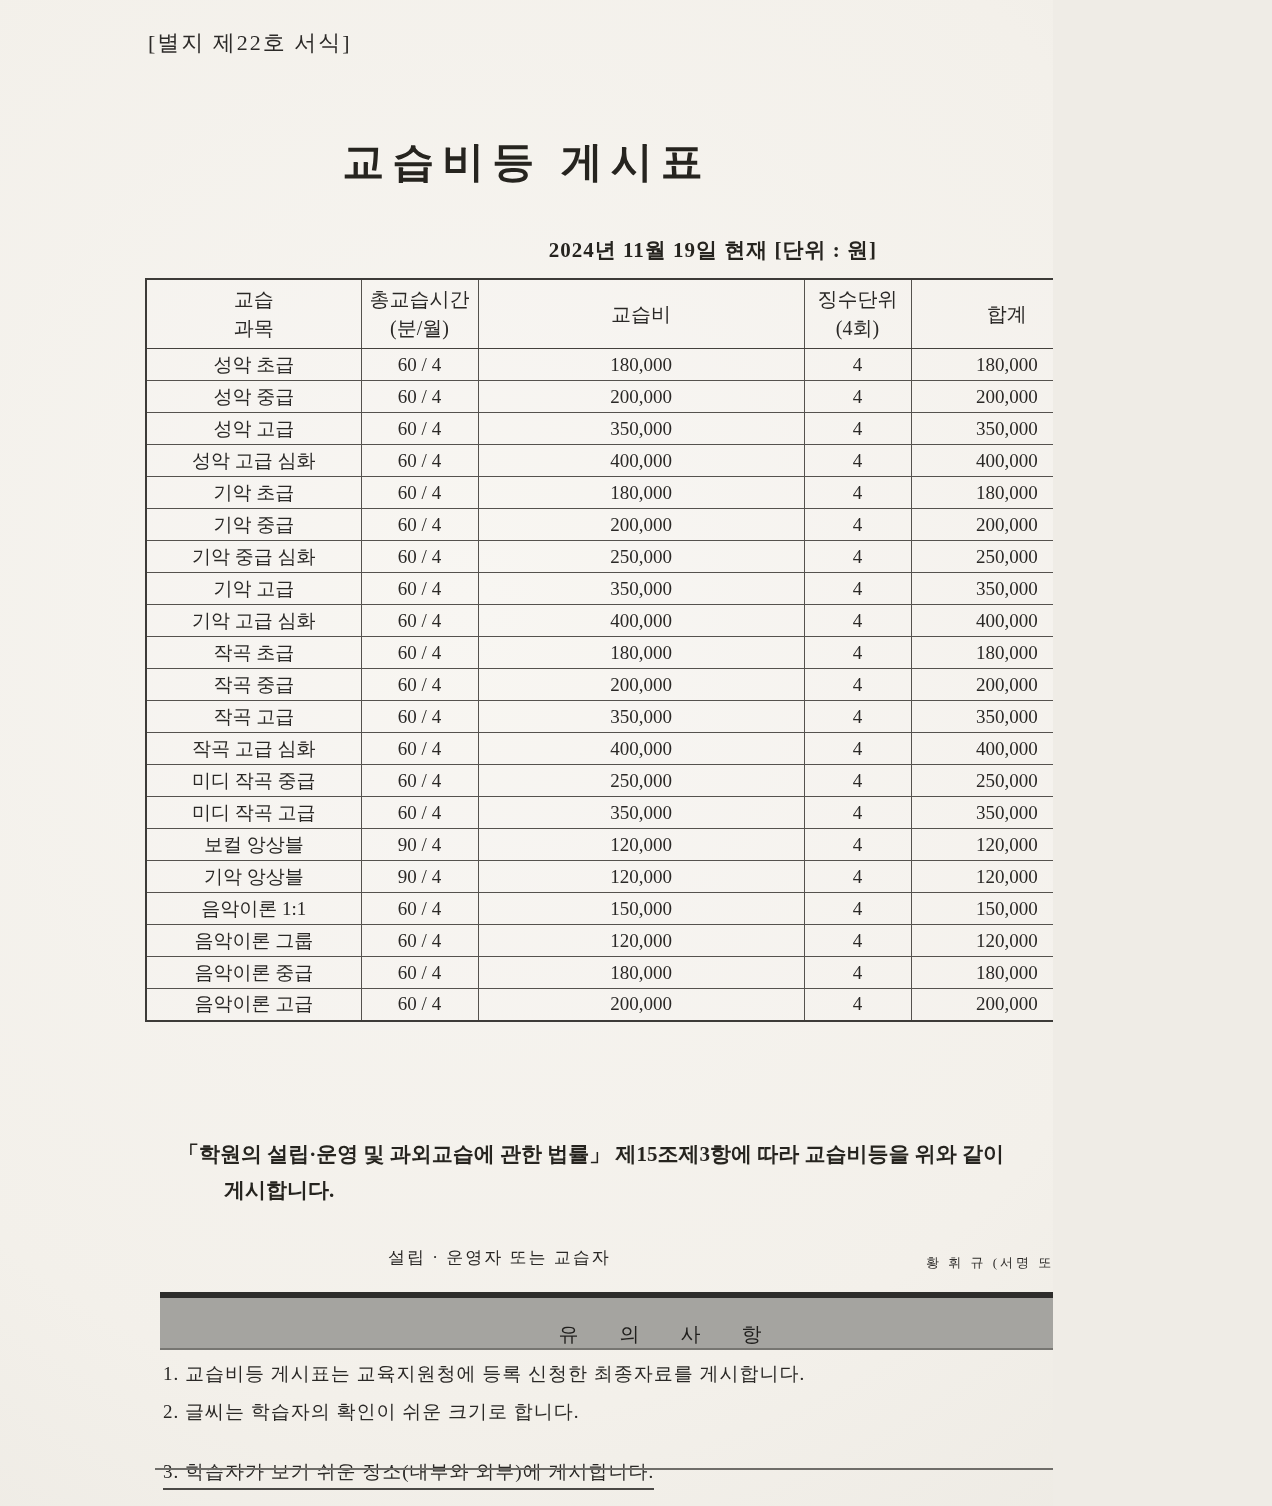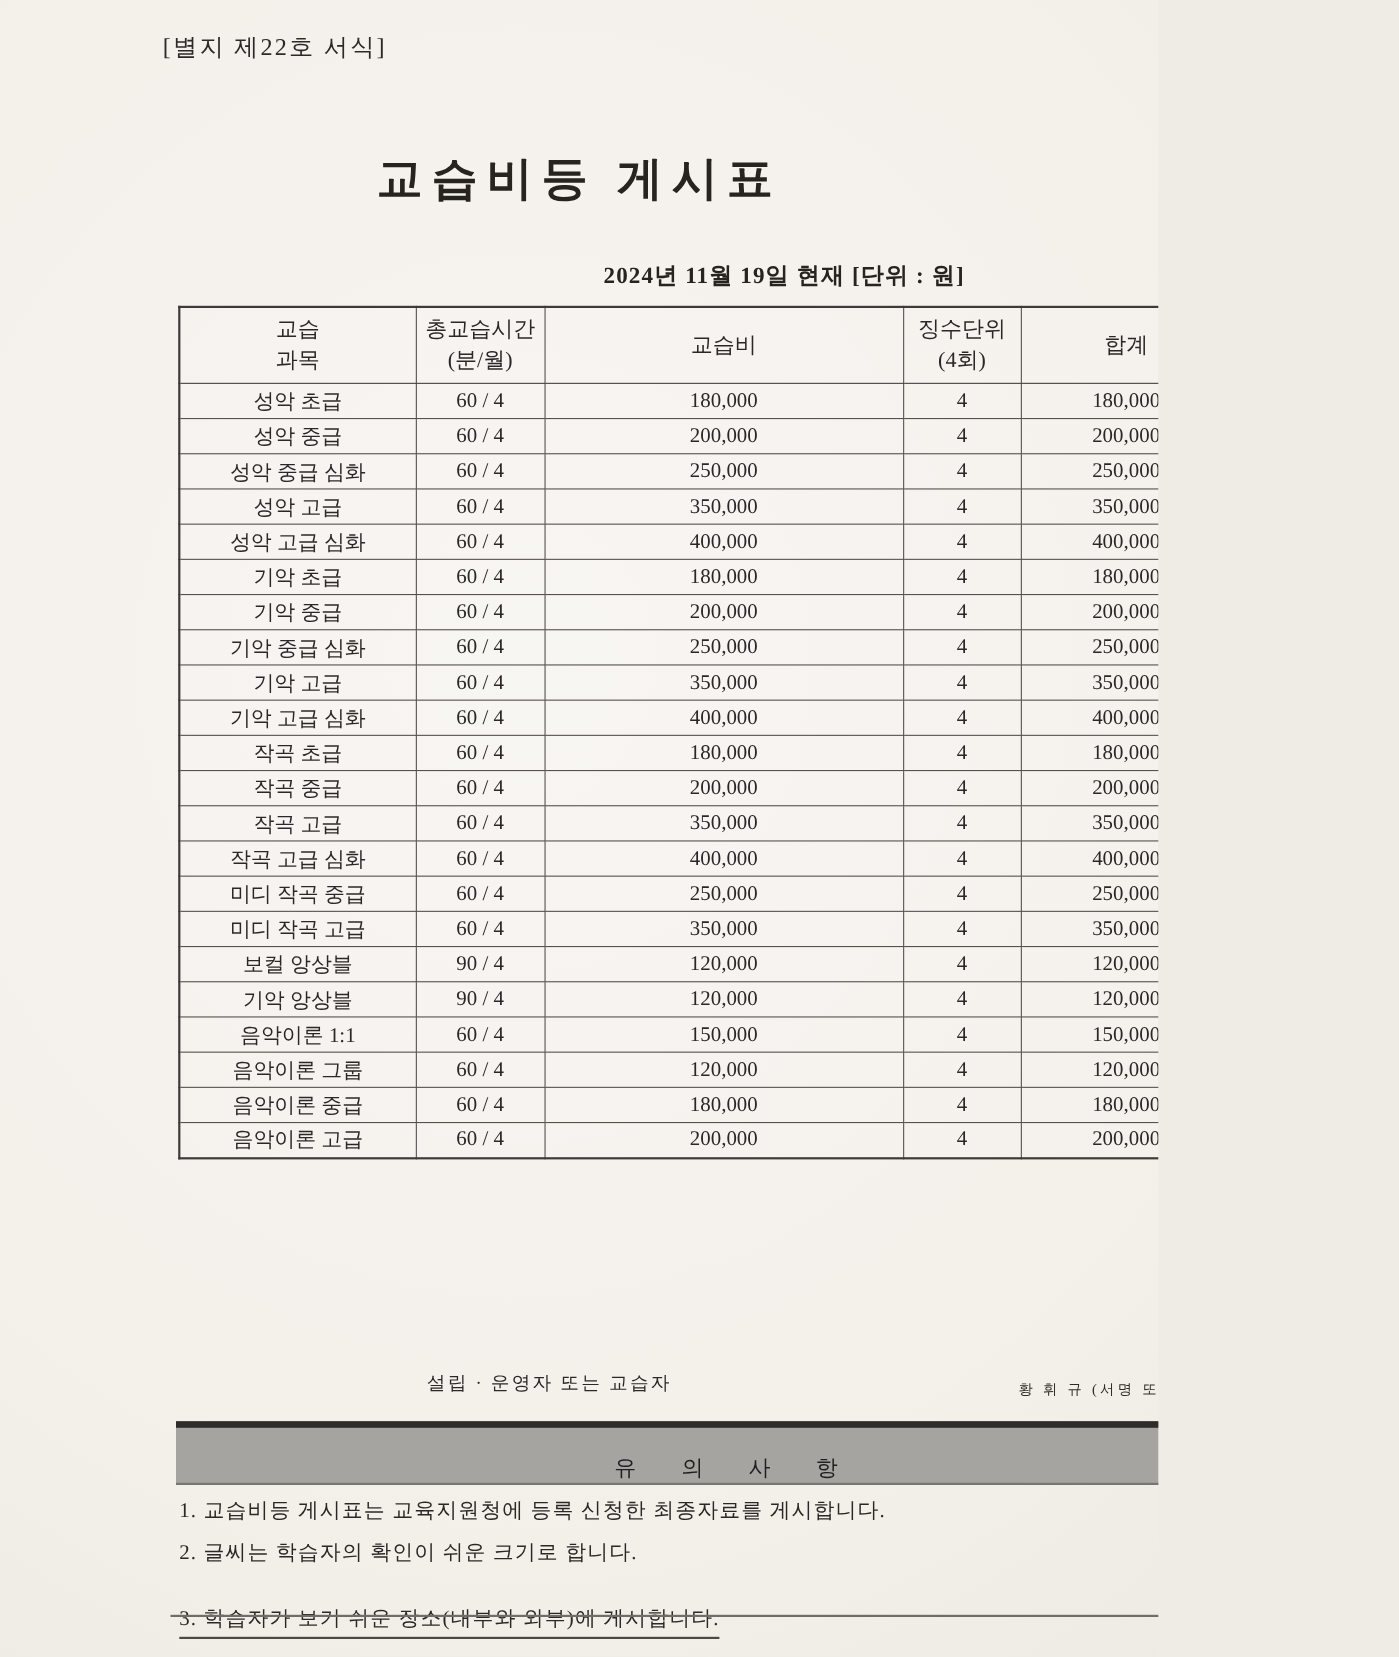--- a/index.html
+++ b/index.html
@@ -20,21 +20,21 @@
   }
   .doc-title{
     position:absolute;left:0;right:0;top:134px;text-align:center;
     font-size:42px;font-weight:600;letter-spacing:8px;color:#26241f;
   }
   .date-line{
     position:absolute;right:176px;top:236px;
     font-size:21px;font-weight:700;letter-spacing:1px;color:#26241f;
   }
   table.fee-table{
-    position:absolute;left:162px;top:278px;width:957px;
+    position:absolute;left:145px;top:278px;width:957px;
     border-collapse:collapse;table-layout:fixed;
     border:2px solid #3d3b38;
     background:rgba(255,255,255,0.12);
     padding-left:11px;
   }
   .fee-table th,.fee-table td{
     border:1px solid #55524e;
     text-align:center;vertical-align:middle;
     font-size:19px;color:#2a2826;
     padding:0 4px;overflow:hidden;
@@ -141,27 +141,20 @@
         </tr>
 
         <tr>
           <td>성악 중급</td>
           <td>60 / 4</td>
           <td>200,000</td>
           <td>4</td>
           <td>200,000</td>
         </tr>
 
-        <tr>
-          <td>성악 중급 심화</td>
-          <td>60 / 4</td>
-          <td>250,000</td>
-          <td>4</td>
-          <td>250,000</td>
-        </tr>
 
         <tr>
           <td>성악 고급</td>
           <td>60 / 4</td>
           <td>350,000</td>
           <td>4</td>
           <td>350,000</td>
         </tr>
 
         <tr>
@@ -303,20 +296,24 @@
         <tr>
           <td>음악이론 고급</td>
           <td>60 / 4</td>
           <td>200,000</td>
           <td>4</td>
           <td>200,000</td>
         </tr>
       </tbody>
   </table>
 
+  <div class="statement">
+    <div class="line1">「학원의 설립·운영 및 과외교습에 관한 법률」  제15조제3항에 따라 교습비등을 위와 같이</div>
+    <div class="line2">게시합니다.</div>
+  </div>
 
   <div class="sig-label">설립 · 운영자 또는 교습자</div>
   <div class="sig-name">황 휘 규 (서명 또는 인)</div>
 
   <div class="stamp">
     <span class="tl-ch">圭</span>
     <span class="tr-ch">黃</span>
     <span class="bl-ch">印</span>
     <span class="br-ch">暉</span>
   </div>

